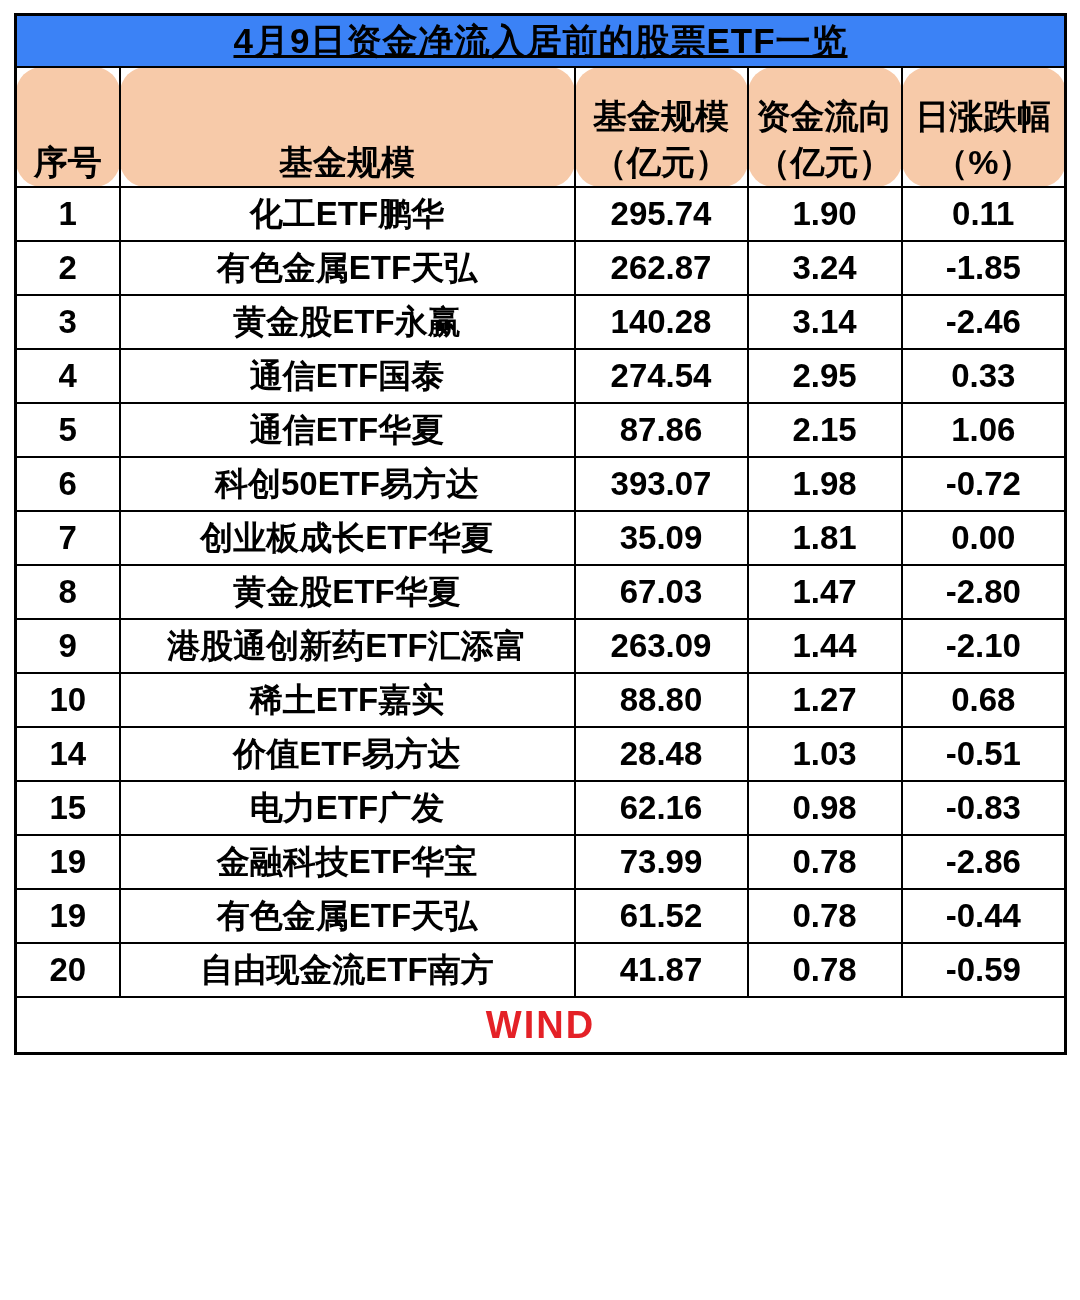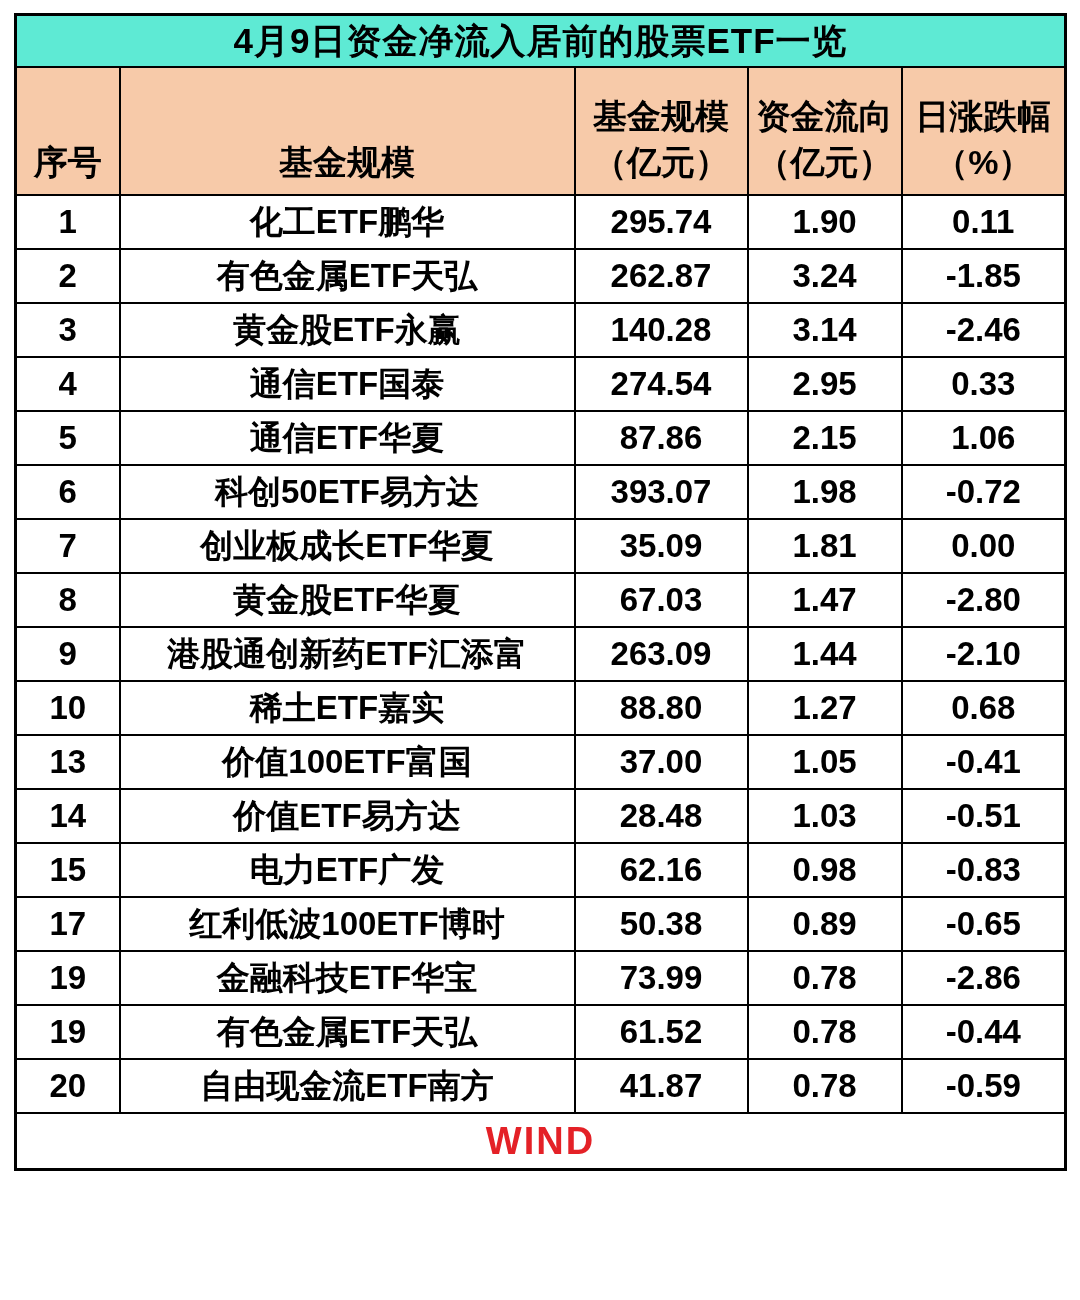--- a/index.html
+++ b/index.html
@@ -35,30 +35,32 @@
   
   col.c-rank   { width: 104px; }
   col.c-name   { width: 455px; }
   col.c-scale  { width: 173px; }
   col.c-flow   { width: 154px; }
   col.c-change { width: 164px; }
 
   tr.title-row td {
     height: 50px;
     font-size: 35px;
-    background: #5eead4;
+    background: #3b82f6;
     letter-spacing: 1px;
+    text-decoration: underline;
   }
   tr.header-row th {
     height: 118px;
     background: var(--header_bg, #F7CAA9);
     vertical-align: bottom;
-    padding-bottom: 8px;
+    padding-bottom: 0;
     font-size: 34px;
     line-height: 1.35;
+    border-radius: 26px;
   }
   tbody.data-rows td {
     height: 52px;
     font-size: 33px;
   }
   tr.source-row td {
     height: 54px;
     font-size: 38px;
     color: var(--source_red, #E42127);
     letter-spacing: 2px;
@@ -166,46 +168,32 @@
           <td>-2.10</td>
         </tr>
         <tr>
           <td>10</td>
           <td>稀土ETF嘉实</td>
           <td>88.80</td>
           <td>1.27</td>
           <td>0.68</td>
         </tr>
         <tr>
-          <td>13</td>
-          <td>价值100ETF富国</td>
-          <td>37.00</td>
-          <td>1.05</td>
-          <td>-0.41</td>
-        </tr>
-        <tr>
           <td>14</td>
           <td>价值ETF易方达</td>
           <td>28.48</td>
           <td>1.03</td>
           <td>-0.51</td>
         </tr>
         <tr>
           <td>15</td>
           <td>电力ETF广发</td>
           <td>62.16</td>
           <td>0.98</td>
           <td>-0.83</td>
-        </tr>
-        <tr>
-          <td>17</td>
-          <td>红利低波100ETF博时</td>
-          <td>50.38</td>
-          <td>0.89</td>
-          <td>-0.65</td>
         </tr>
         <tr>
           <td>19</td>
           <td>金融科技ETF华宝</td>
           <td>73.99</td>
           <td>0.78</td>
           <td>-2.86</td>
         </tr>
         <tr>
           <td>19</td>

